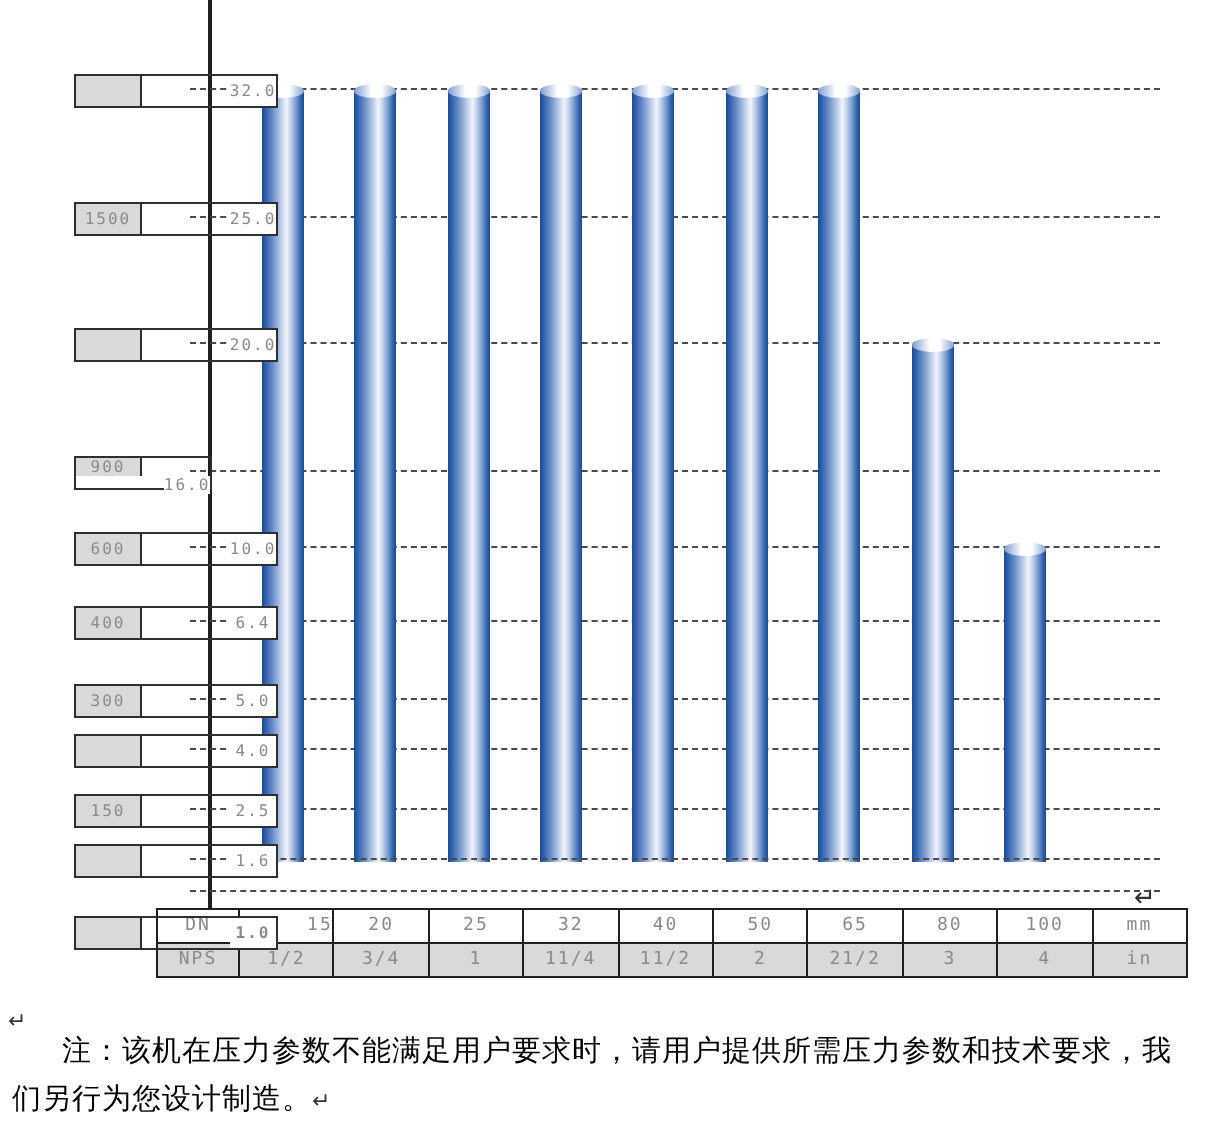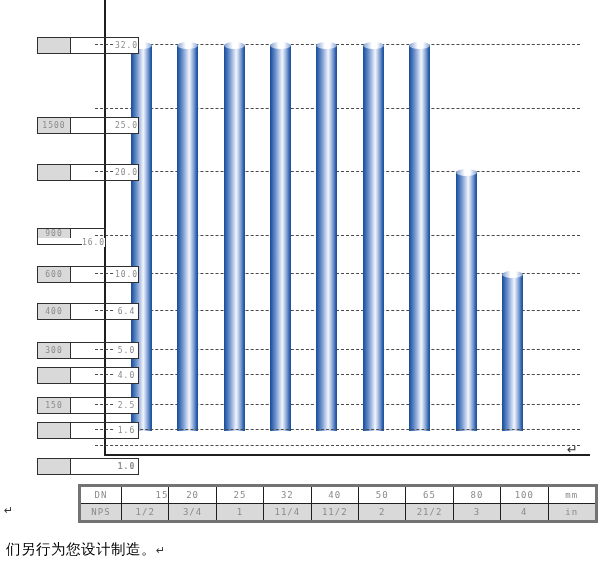--- a/index.html
+++ b/index.html
@@ -11,21 +11,21 @@
   .labelpair{position:absolute;left:37px;display:flex;height:15px;border:1px solid #2f2f2f;}
   .labelpair .cls{width:32px;background:#d9d9d9;border-right:1px solid #2f2f2f;}
   .labelpair .pn{width:23px;background:#ffffff;margin-left:44px;}
   .labelpair span{display:flex;align-items:center;justify-content:center;
         font-family:"DejaVu Sans Mono",monospace;font-size:8px;letter-spacing:1px;color:#8a8a8a;}
   .bar{position:absolute;width:21px;z-index:2;
        background:linear-gradient(to right,#1a4a94 0%,#2f62ae 9%,#7396cd 28%,#b6c8e8 44%,
                   #f2f5fc 58%,#c3d2ec 68%,#7396cd 82%,#2f62ae 93%,#1a4a94 100%);}
   .bar::before{content:"";position:absolute;left:0;top:-3px;width:100%;height:7px;border-radius:50%;
        background:linear-gradient(to right,#7d9cd0 0%,#ffffff 42%,#ffffff 66%,#86a4d4 100%);}
-  .ptable{position:absolute;left:78px;top:484px;border:3px solid #737373;border-collapse:collapse;
+  .ptable{position:absolute;left:78px;top:454px;border:1px solid #737373;border-collapse:collapse;
        table-layout:fixed;}
   .ptable td{border:1px solid #1f1f1f;height:16px;text-align:center;vertical-align:middle;
        font-family:"DejaVu Sans Mono",monospace;font-size:9px;letter-spacing:1px;color:#8a8a8a;
        padding:0;overflow:hidden;}
   .ptable tr.dnrow td{background:#ffffff;}
   .ptable tr.npsrow td{background:#d9d9d9;margin-top:36px;}
   .note{position:absolute;left:6px;width:606px;color:#000;
        font-family:"Liberation Serif",serif;font-size:14.5px;letter-spacing:0.5px;white-space:nowrap;}
   .retmark{position:absolute;color:#333;font-size:11px;
        font-family:"DejaVu Sans",sans-serif;}
@@ -48,21 +48,21 @@
       <div class="gridline" style="top: 374px; z-index: 1;"></div>
       <div class="gridline" style="top: 404px; z-index: 1;"></div>
       <div class="gridline" style="top: 429px; z-index: 3;"></div>
       <div class="gridline" style="top: 445px; z-index: 3;"></div>
     </div>
   <div id="label-layer">
       <div class="labelpair" style="top: 37px; z-index: 4;">
         <span class="cls"></span>
         <span class="pn">32.0</span>
       </div>
-      <div class="labelpair" style="top: 117px; z-index: 4; text-align: right;">
+      <div class="labelpair" style="top: 101px; z-index: 4; text-align: right;">
         <span class="cls">1500</span>
         <span class="pn">25.0</span>
       </div>
       <div class="labelpair" style="top: 164px; z-index: 4;">
         <span class="cls"></span>
         <span class="pn">20.0</span>
       </div>
       <div class="labelpair" style="top: 228px; z-index: 4; flex-direction: column;">
         <span class="cls">900</span>
         <span class="pn">16.0</span>
@@ -134,16 +134,17 @@
           <td style="width: 46.4px;">3</td>
           <td style="width: 46.4px;">4</td>
           <td style="width: 46.4px;">in</td>
         </tr>
       </tbody>
   </table>
 
   <div class="retmark" style="left:567px;top:442px;font-size:13px;">↵</div>
   <div class="retmark" style="left:4px;top:504px;">↵</div>
 
+  <div class="note" style="top:516px;text-indent:25px;">注：该机在压力参数不能满足用户要求时，请用户提供所需压力参数和技术要求，我</div>
   <div class="note" style="top:540px;">
     <span>们另行为您设计制造。</span><span class="retinline">↵</span>
   </div>
 </div>
 
 </body></html>

